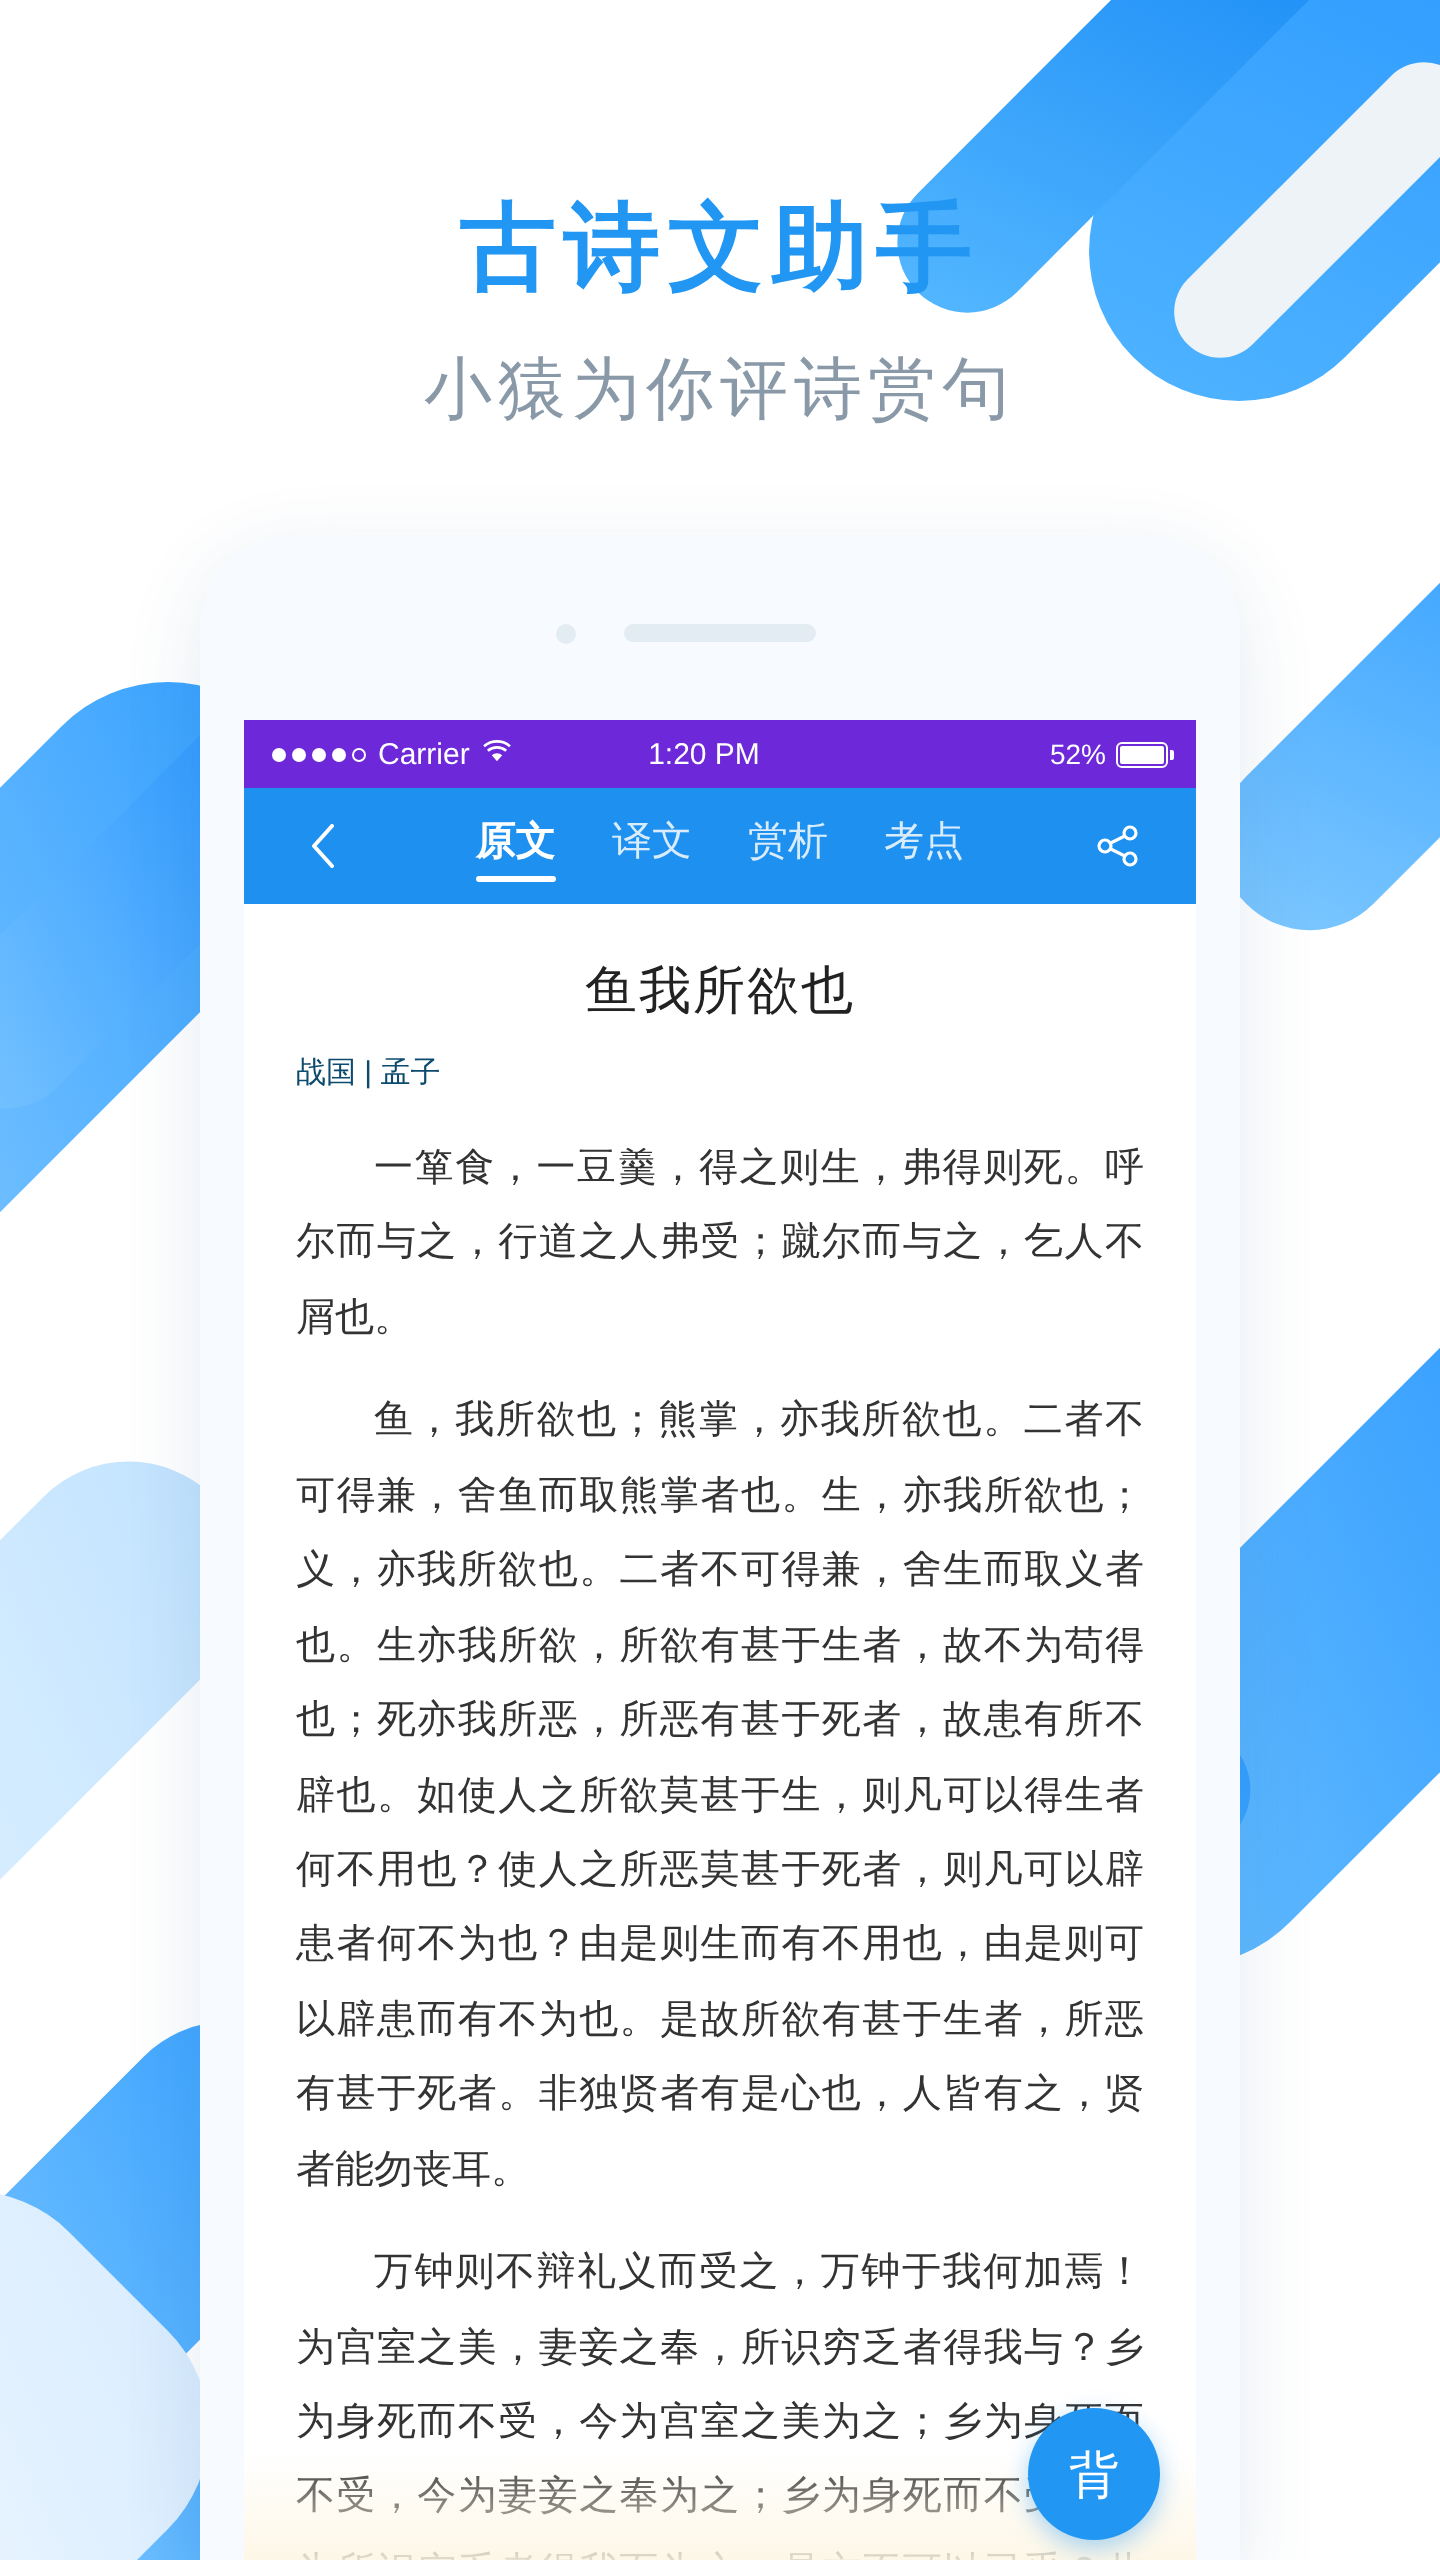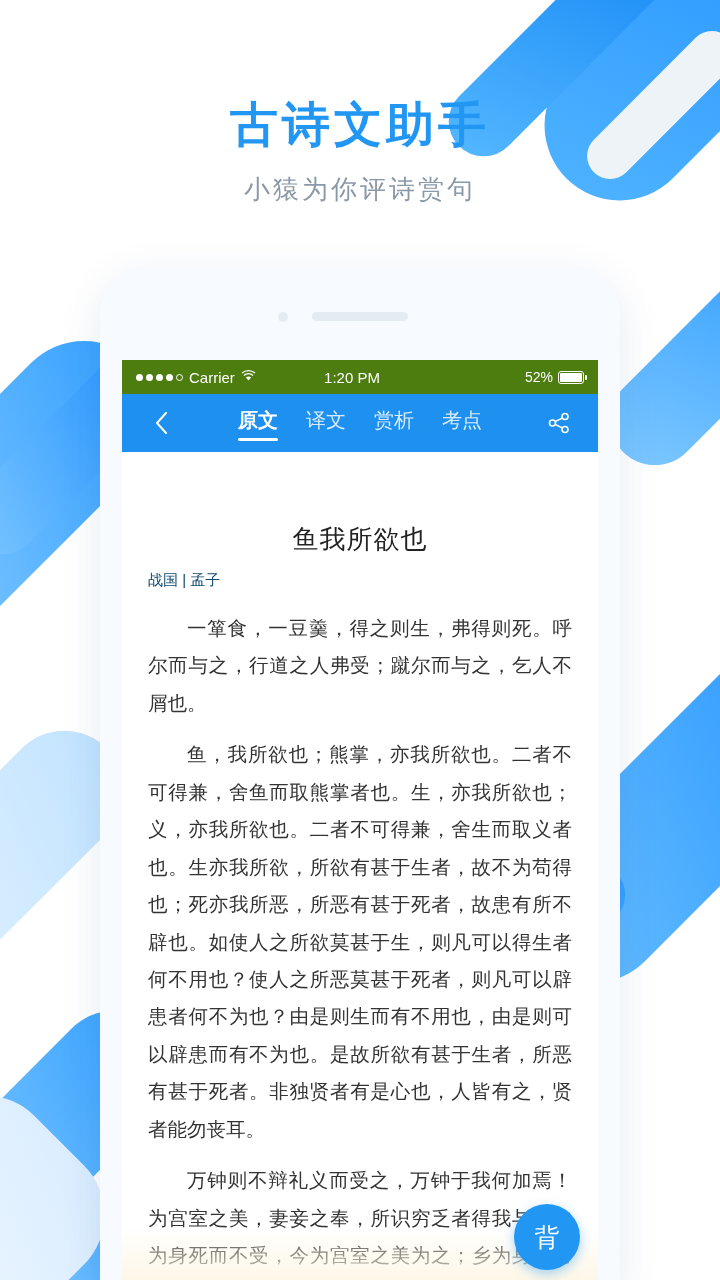--- a/index.html
+++ b/index.html
@@ -124,21 +124,21 @@
   }
   .title {
     font-size: 48px;
     font-weight: bold;
     color: #2196f3;
     letter-spacing: 4px;
     line-height: 1.2;
   }
   .subtitle {
     margin-top: 18px;
-    font-size: 26px;
+    font-size: 34px;
     color: #8a99a8;
     letter-spacing: 3px;
   }
 
   
   .phone {
     position: absolute;
     left: 100px;
     top: 268px;
     width: 520px;
@@ -179,21 +179,21 @@
     top: 92px;
     width: 476px;
     height: 928px;
     background: #ffffff;
     overflow: hidden;
   }
 
   
   .statusbar {
     height: 34px;
-    background: #4d7c0f;
+    background: #6d28d9;
     color: #ffffff;
     display: flex;
     align-items: center;
     padding: 0 14px;
     font-size: 15px;
     position: relative;
   }
   .sb-left {
     display: flex;
     align-items: center;
@@ -313,21 +313,20 @@
     height: 836px;
     box-sizing: border-box;
     background: #ffffff;
     position: relative;
   }
   .poem-title {
     text-align: center;
     font-size: 26px;
     color: #222222;
     letter-spacing: 1px;
-    margin-top: 44px;
   }
   .poem-meta {
     text-align: left;
     font-size: 15px;
     color: #0c4a6e;
     margin-top: 14px;
   }
   .poem-body {
     margin-top: 20px;
     font-size: 19.5px;

